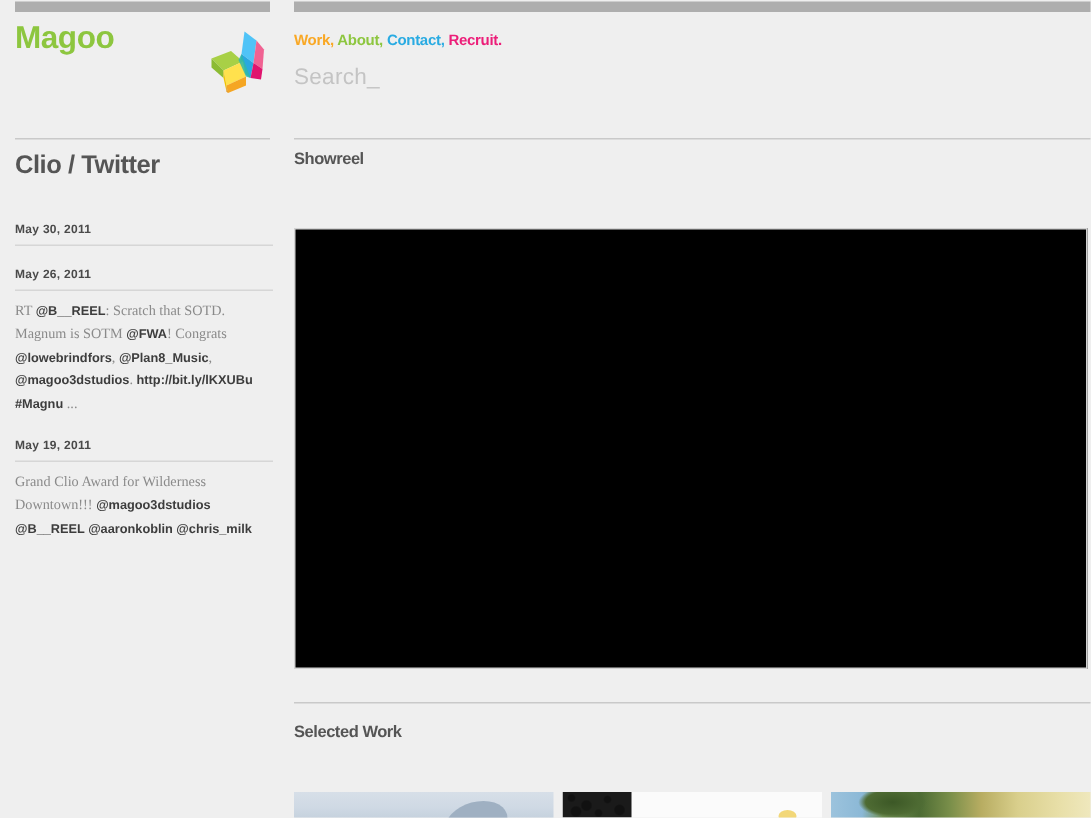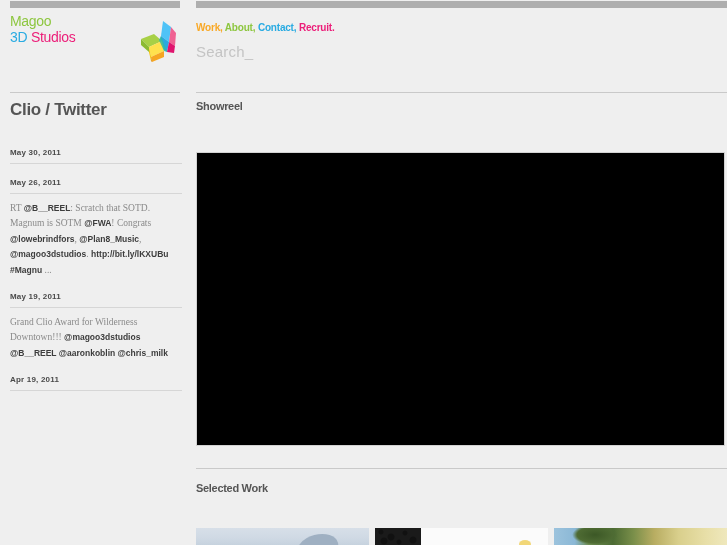--- a/index.html
+++ b/index.html
@@ -45,22 +45,22 @@
     top: 10px; left: 0;
     width: 727px;
     height: 58px;
   }
   .brand {
     position: absolute;
     left: 10px; top: 4px;
     line-height: 1.12;
   }
   .brand-line {
-    font-size: 14px;
-    font-weight: normal;
+    font-size: 21px;
+    font-weight: bold;
     letter-spacing: -0.3px;
     white-space: nowrap;
   }
   .c-green   { color: #8dc63f; }
   .c-blue    { color: #29abe2; }
   .c-pink    { color: #ec1e79; }
 
   .logo-mark {
     position: absolute;
     left: 138px; top: 9px;
@@ -265,23 +265,20 @@
     <div class="topbar left"></div>
     <div class="topbar right"></div>
   </div>
 
   <div class="header">
 
     <div class="brand">
       <div class="brand-line">
         <span class="c-green">Magoo</span>
       </div>
-      <div class="brand-line">
-        <span class="c-blue">3D</span><span>&nbsp;</span><span class="c-pink">Studios</span>
-      </div>
     </div>
 
     <div class="logo-mark">
       <svg viewBox="0 0 40 44" width="40" height="44" aria-hidden="true">
 
         <polygon points="25,2 33,8 31,23 23,17" fill="#4fc3f7"></polygon>
         <polygon points="23,17 31,23 29,33 21,27" fill="#29a8e0"></polygon>
 
         <polygon points="33,8 38,14 37,27 31,23" fill="#f06292"></polygon>
         <polygon points="31,23 37,27 36,34 29,33" fill="#e0146e"></polygon>
@@ -326,25 +323,20 @@
       <div class="news-body">RT <b>@B__REEL</b>: Scratch that SOTD. Magnum is SOTM <b>@FWA</b>! Congrats <b>@lowebrindfors</b>, <b>@Plan8_Music</b>, <b>@magoo3dstudios</b>. <span class="url">http://bit.ly/lKXUBu #Magnu</span> ...</div>
     </div>
 
     <div class="news-item">
       <div class="news-date">May 19, 2011</div>
       <div class="news-sep"></div>
       <div class="news-body">Grand Clio Award for Wilderness Downtown!!! <b>@magoo3dstudios @B__REEL @aaronkoblin @chris_milk</b></div>
     </div>
 
 
-    <div class="news-item">
-      <div class="news-date">Apr 19, 2011</div>
-      <div class="news-sep"></div>
-
-    </div>
 
   </div>
 
   <div class="main">
     <h2 class="section-title">Showreel</h2>
   </div>
 
   <div class="video"></div>
 
   <div class="rule work"></div>

